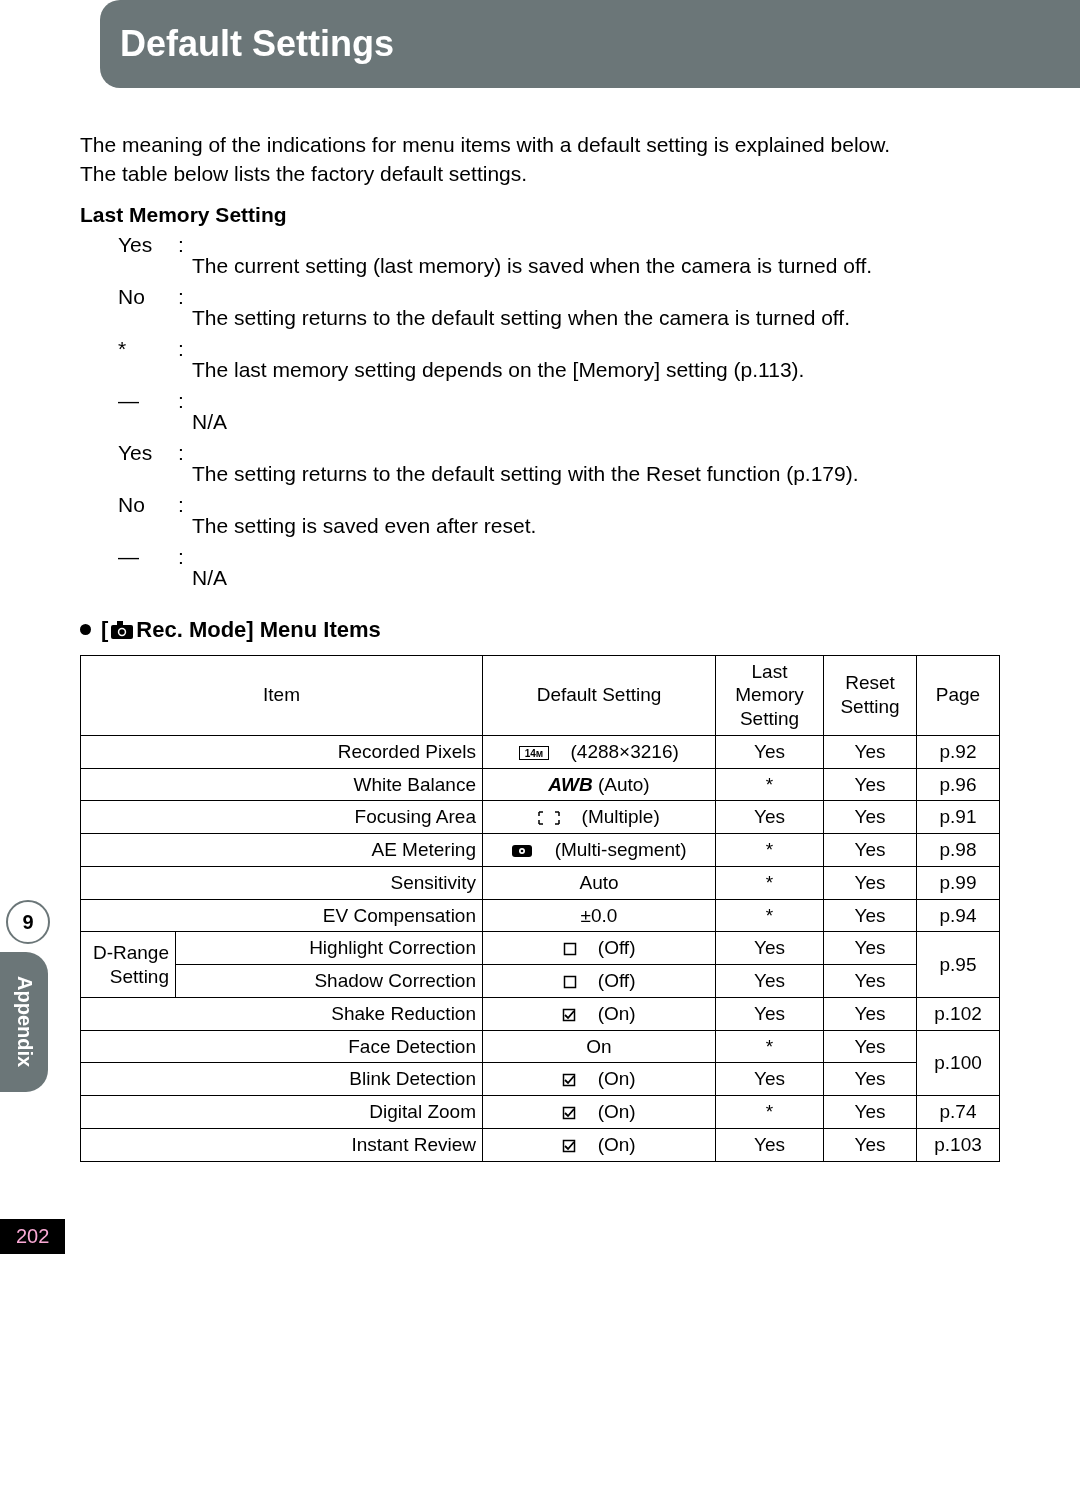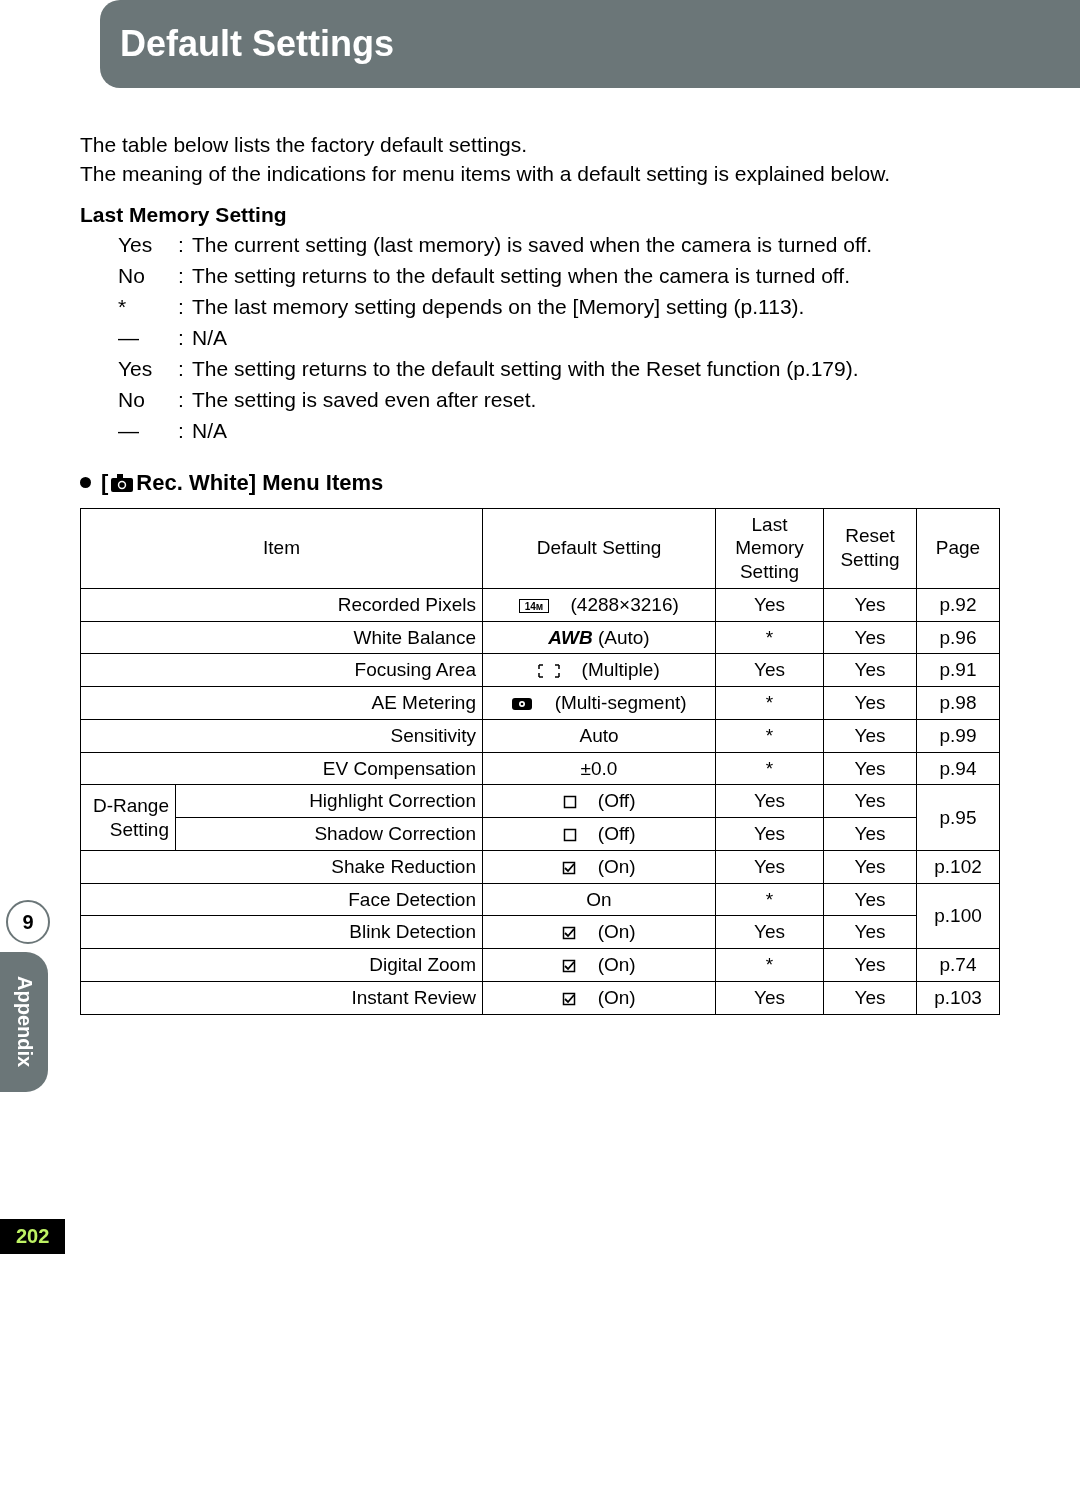--- a/index.html
+++ b/index.html
@@ -43,21 +43,21 @@
   .intro { line-height: 1.4; margin-bottom: 14px; }
   .section-h { font-weight: bold; margin-bottom: 4px; }
   .defrow {
     display: flex;
     margin-left: 38px;
     margin-bottom: 2px;
     line-height: 1.38;
   }
   .defkey { width: 60px; flex: 0 0 60px; }
   .colon { width: 14px; flex: 0 0 14px; }
-  .defval { flex: 1; }
+  .defval { flex: 1; margin-top: 21px; }
   .menu-header {
     display: flex;
     align-items: center;
     font-weight: bold;
     margin-top: 24px;
     margin-bottom: 12px;
     font-size: 22px;
   }
   .bullet {
     width: 11px; height: 11px; border-radius: 50%;
@@ -116,44 +116,44 @@
     align-items: center;
     justify-content: center;
     margin-left: 0;
     height: 120px;
   }
   .page-footer {
     position: absolute;
     bottom: 232px;
     left: 0;
     background: #000;
-    color: #bef264;
+    color: #f9a8d4;
     padding: 6px 16px 6px 16px;
-    font-weight: bold;
+    font-weight: normal;
     font-size: 20px;
   }
   .awb-bold { font-weight: bold; font-style: italic; }
 </style>
 </head>
 <body>
 
 <div class="header-bar" style="border-bottom-left-radius:20px;">
   <div class="header-title">Default Settings</div>
 </div>
 
 <div class="side-tab">
   <div class="side-circle">9</div>
   <div class="side-pill">Appendix</div>
 </div>
 
 <div class="content">
 
   <div class="intro">
+    <div>The meaning of the indications for menu items with a default setting is explained below.</div>
     <div>The table below lists the factory default settings.</div>
-    <div>The meaning of the indications for menu items with a default setting is explained below.</div>
   </div>
 
   <div class="section-h">Last Memory Setting</div>
   <div class="defrow">
     <div class="defkey">Yes</div>
     <div class="colon">:</div>
     <div class="defval">The current setting (last memory) is saved when the camera is turned off.</div>
   </div>
   <div class="defrow">
     <div class="defkey">No</div>
@@ -191,21 +191,21 @@
     <span class="bullet"></span>
     <span>[</span>
     <span class="cam">
       <svg width="24" height="20" viewBox="0 0 24 20">
           <rect x="1" y="5" width="22" height="14" rx="2" fill="#000"></rect>
           <rect x="7" y="1" width="6" height="5" fill="#000"></rect>
           <circle cx="12" cy="12" r="4.2" fill="#fff"></circle>
           <circle cx="12" cy="12" r="2.7" fill="#000"></circle>
         </svg>
     </span>
-    <span> Rec. White] Menu Items</span>
+    <span> Rec. Mode] Menu Items</span>
   </div>
 
   <table>
     <tbody>
         <tr>
       <th colspan="2">Item</th>
       <th style="width:220px">Default Setting</th>
       <th style="width:95px">Last<br>Memory<br>Setting</th>
       <th style="width:80px">Reset<br>Setting</th>
       <th style="width:70px">Page</th>

